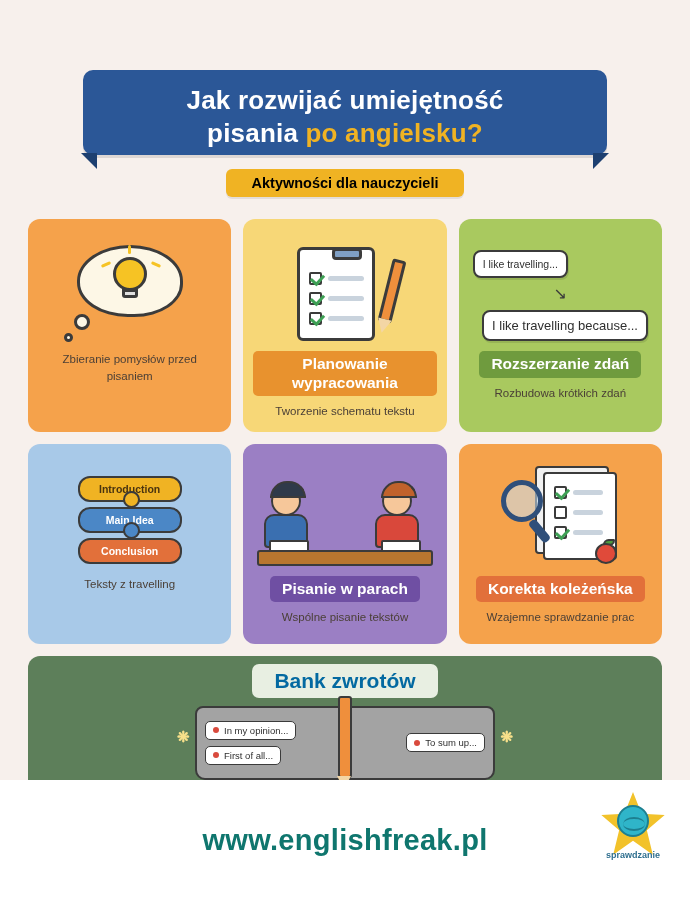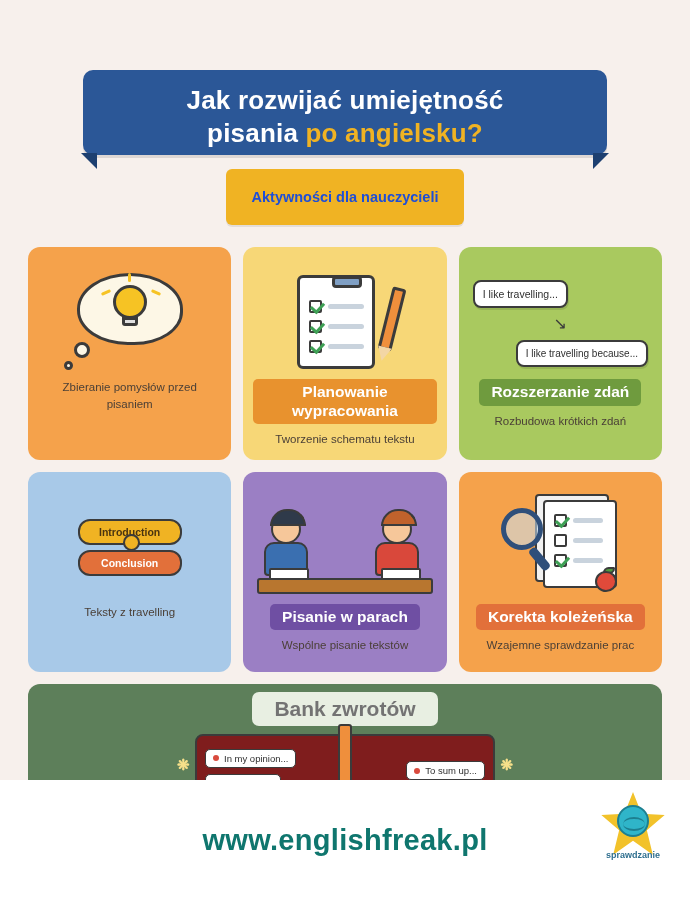--- a/index.html
+++ b/index.html
@@ -49,24 +49,24 @@
     font-weight: bold;
     color: #ffffff;
     line-height: 1.25;
     letter-spacing: .2px;
   }
   .title-accent { color: #f0b323; }
   .subtitle-pill {
     display: inline-block;
     margin-top: 14px;
     background: #f0b323;
-    color: #1d4ed8;
+    color: #000000;
     font-size: 14.5px;
     font-weight: bold;
-    padding: 20px 26px;
+    padding: 6px 26px;
     border-radius: 6px;
     box-shadow: 0 2px 0 rgba(0,0,0,0.08);
   }
 
   
   .grid {
     display: grid;
     grid-template-columns: repeat(3, 1fr);
     gap: 12px;
     margin-top: 22px;
@@ -174,21 +174,21 @@
     width: 0; height: 0; border-left: 7px solid transparent; border-right: 7px solid transparent;
     border-top: 14px solid #f3d6a5;
   }
 
   .bubbles-wrap { width: 100%; display: flex; flex-direction: column; gap: 8px; padding: 4px 4px 0 4px; }
   .speech {
     background: #ffffff; border: 2px solid #3b3b3b; border-radius: 8px;
     font-size: 10.5px; color: #2f2f2f; padding: 6px 8px; width: fit-content;
     box-shadow: 1px 2px 0 rgba(0,0,0,0.10);
   }
-  .speech.right { align-self: flex-end; font-size: 10px; }
+  .speech.right { align-self: flex-end; font-size: 13px; }
   .arrow-curve { align-self: center; font-size: 16px; color: #3b3b3b; line-height: 1; }
 
   .puzzle-wrap { width: 100%; display: flex; flex-direction: column; align-items: center; gap: 5px; padding-top: 4px; }
   .puzzle {
     position: relative; width: 104px; padding: 5px 0;
     border: 2.5px solid #3b3b3b; border-radius: 12px;
     font-size: 10.5px; font-weight: bold; color: #ffffff; text-align: center;
   }
   .p1 { background: #f0b323; color:#4a3410; }
   .p2 { background: #4b87c6; }
@@ -225,36 +225,36 @@
     margin-top: 12px;
     background: #5d7f5a;
     border-radius: 12px;
     padding: 10px 12px 14px 12px;
     text-align: center;
     position: relative;
   }
   .bank-title {
     display: inline-block;
     background: #e8efe2;
-    color: #737373;
+    color: #0369a1;
     font-size: 21px;
     font-weight: bold;
     padding: 5px 22px;
     border-radius: 7px;
     margin-top: -2px;
   }
   .book-wrap { display: flex; justify-content: center; margin-top: 8px; }
   .book {
     position: relative;
     width: 300px; height: 74px;
     display: flex;
   }
   .page {
     width: 50%; height: 100%;
-    background: #7f1d1d; border: 2.5px solid #3b3b3b;
+    background: #a3a3a3; border: 2.5px solid #3b3b3b;
     display: flex; flex-direction: column; justify-content: center; gap: 6px;
     padding: 6px 8px;
   }
   .page.left { border-radius: 8px 0 0 10px; align-items: flex-start; }
   .page.right { border-radius: 0 8px 10px 0; align-items: flex-end; }
   .phrase {
     background: #ffffff; border: 1.5px solid #3b3b3b; border-radius: 5px;
     font-size: 9.5px; color: #2f2f2f; padding: 3px 7px;
     display: flex; align-items: center; gap: 5px;
   }
@@ -373,20 +373,21 @@
         </div>
       </div>
       <div class="card-title">Rozszerzanie zdań</div>
       <div class="card-desc">Rozbudowa krótkich zdań</div>
     </div>
 
     <div class="card c-blue">
       <div class="art">
         <div class="puzzle-wrap">
           <div class="puzzle p1">Introduction</div>
+          <div class="puzzle p2">Main Idea</div>
           <div class="puzzle p3">Conclusion</div>
         </div>
       </div>
       <div class="card-desc">Teksty z travelling</div>
     </div>
 
     <div class="card c-purple">
       <div class="art">
         <div class="kids-wrap">
           <div class="kid kid-a" style="left:18px;">

